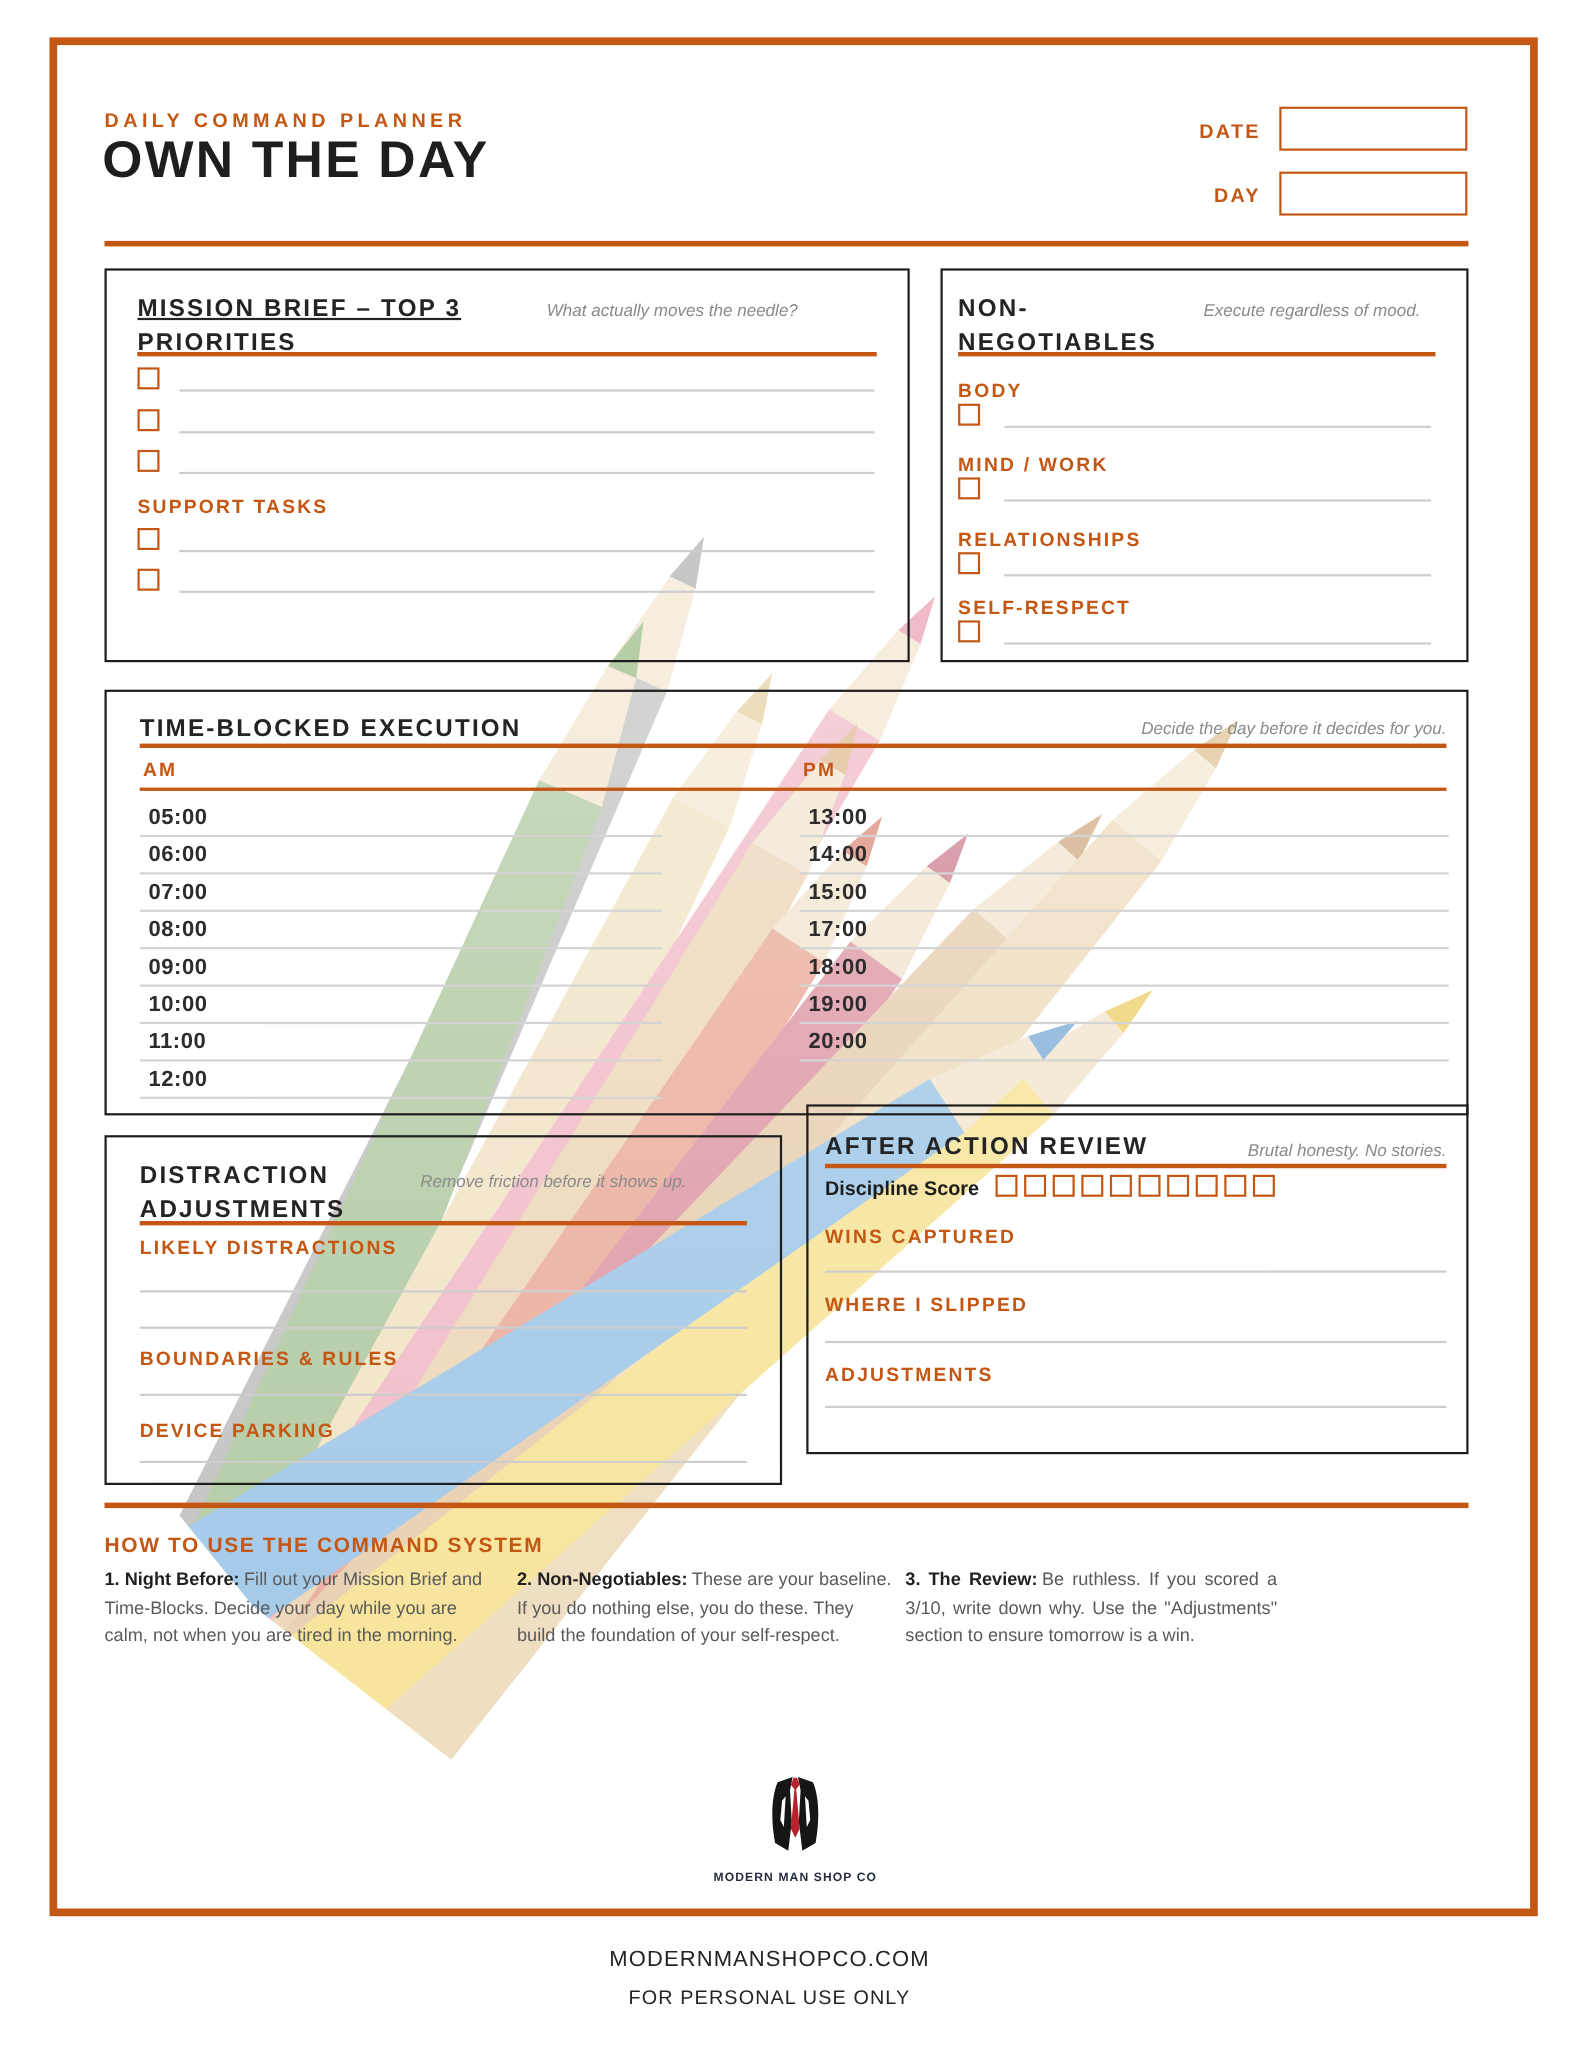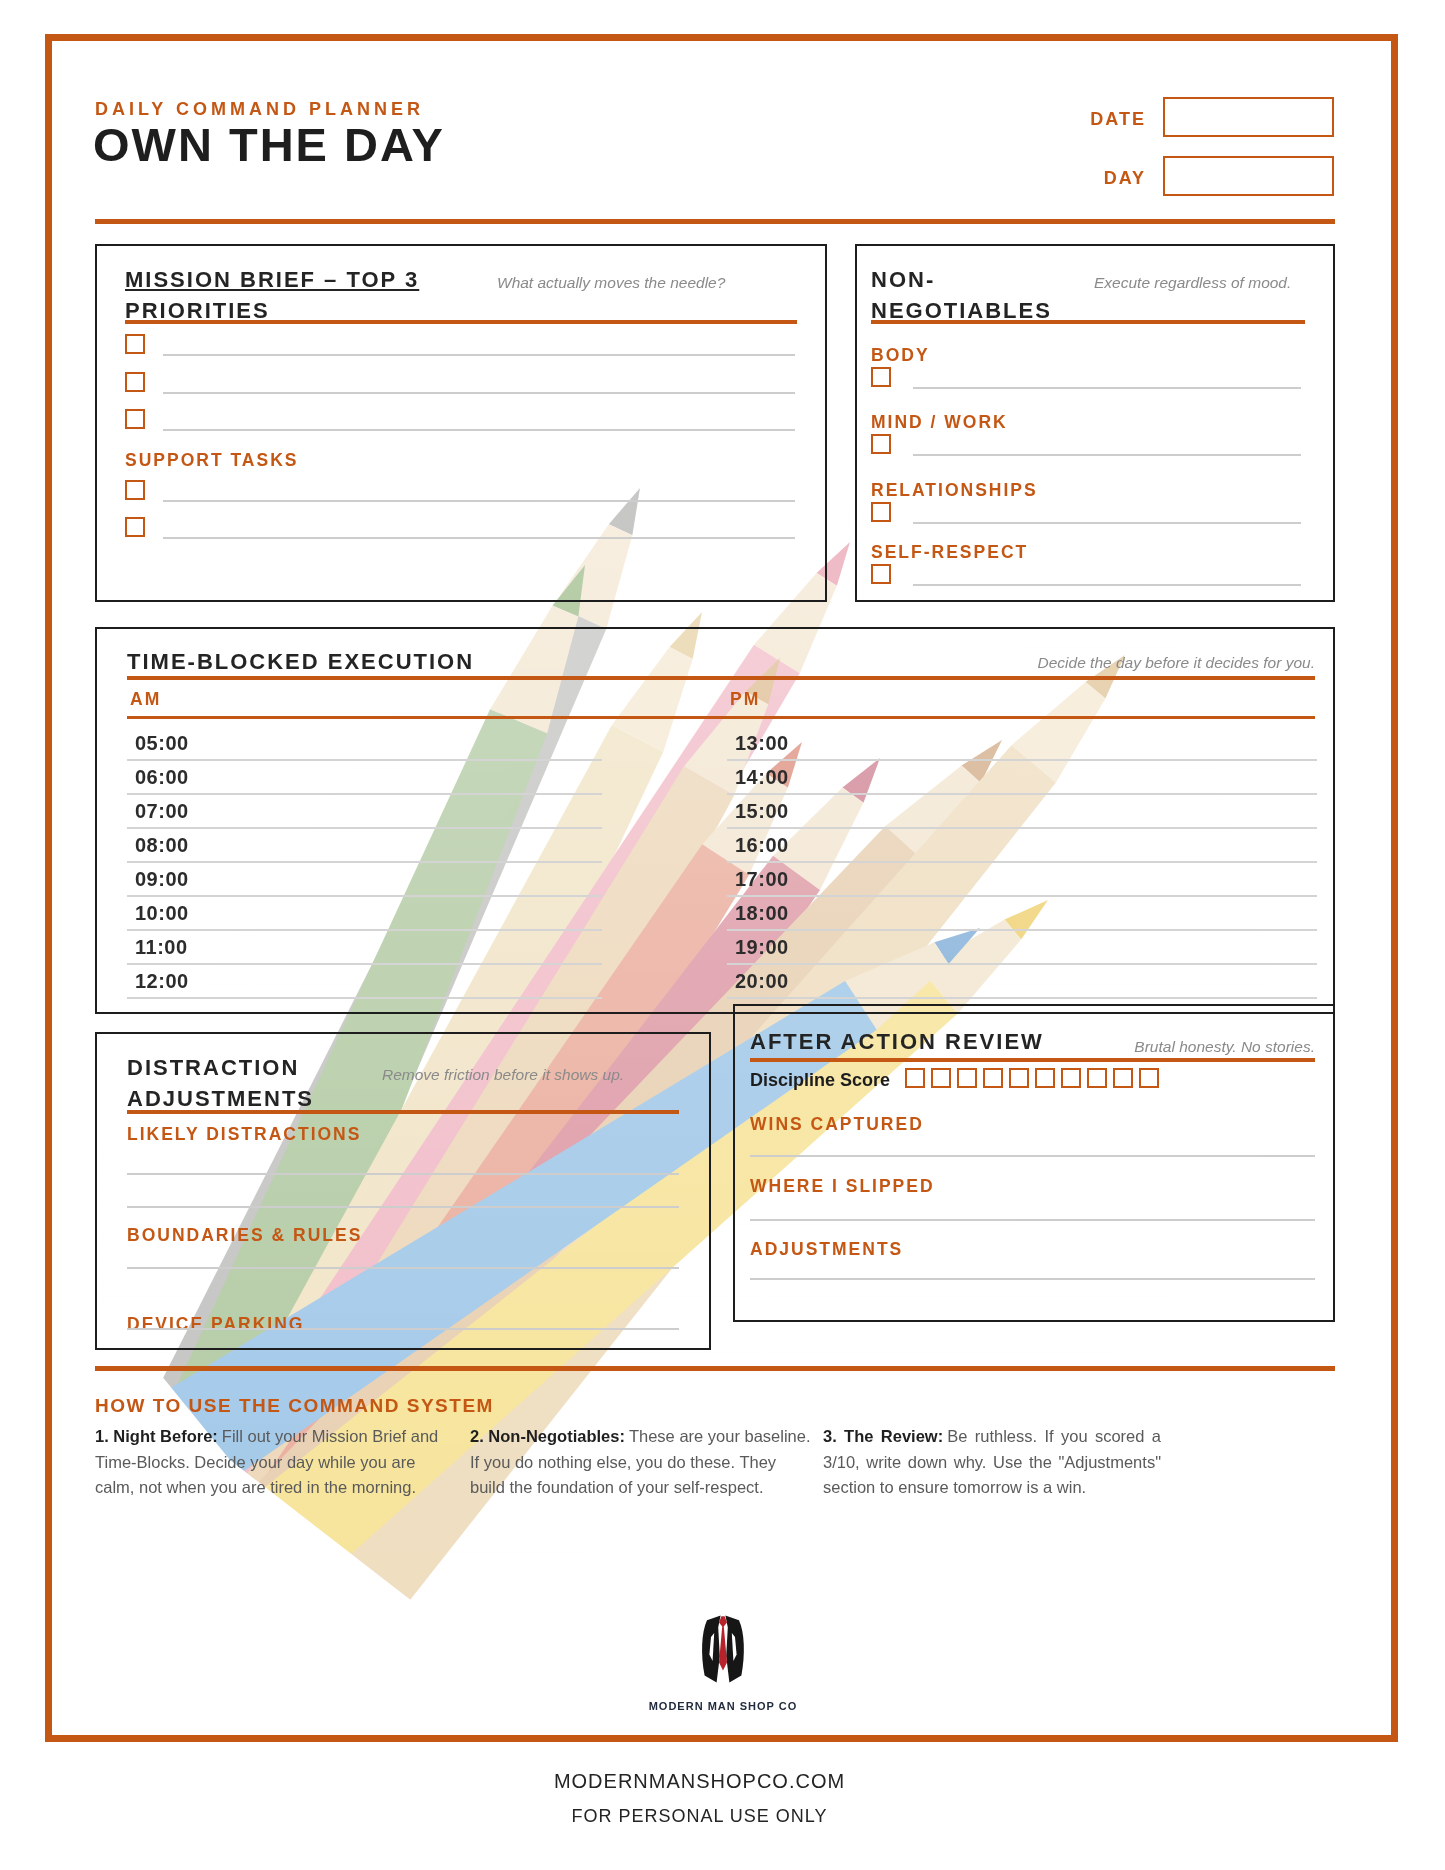--- a/index.html
+++ b/index.html
@@ -206,41 +206,40 @@
         <div class="trow">09:00</div>
         <div class="trow">10:00</div>
         <div class="trow">11:00</div>
         <div class="trow">12:00</div>
       </div>
 
       <div class="timecol" style="left:630px;top:98px;width:590px;">
         <div class="trow">13:00</div>
         <div class="trow">14:00</div>
         <div class="trow">15:00</div>
-        <div class="trow">16:00</div>
         <div class="trow">17:00</div>
         <div class="trow">18:00</div>
         <div class="trow">19:00</div>
         <div class="trow">20:00</div>
       </div>
     </div>
 
     <div class="box" style="left:95px;top:1032px;width:616px;height:318px;">
       <div class="box-title" style="left:30px;top:18px;width:240px;">DISTRACTION ADJUSTMENTS</div>
       <div class="hint" style="left:285px;top:30px;width:310px;">Remove friction before it shows up.</div>
       <div class="accent-rule" style="left:30px;right:30px;top:76px;height:4px;"></div>
 
       <div class="olabel" style="left:30px;top:90px;">LIKELY DISTRACTIONS</div>
       <div class="wline" style="left:30px;right:30px;top:139px;"></div>
       <div class="wline" style="left:30px;right:30px;top:172px;"></div>
 
       <div class="olabel" style="left:30px;top:191px;">BOUNDARIES &amp; RULES</div>
       <div class="wline" style="left:30px;right:30px;top:233px;"></div>
 
-      <div class="olabel" style="left:30px;top:256px;margin-top:24px;">DEVICE PARKING</div>
+      <div class="olabel" style="left:30px;top:256px;">DEVICE PARKING</div>
       <div class="wline" style="left:30px;right:30px;top:294px;"></div>
     </div>
 
     <div class="box" style="left:733px;top:1004px;width:602px;height:318px;">
       <div class="box-title" style="left:15px;top:20px;white-space:nowrap;">AFTER ACTION REVIEW</div>
       <div class="hint" style="right:18px;top:30px;width:250px;text-align:right;">Brutal honesty. No stories.</div>
       <div class="accent-rule" style="left:15px;right:18px;top:52px;height:4px;"></div>
 
       <div class="score-label" style="left:15px;top:64px;">Discipline Score</div>
       <div class="sboxes" style="left:170px;top:62px;">

